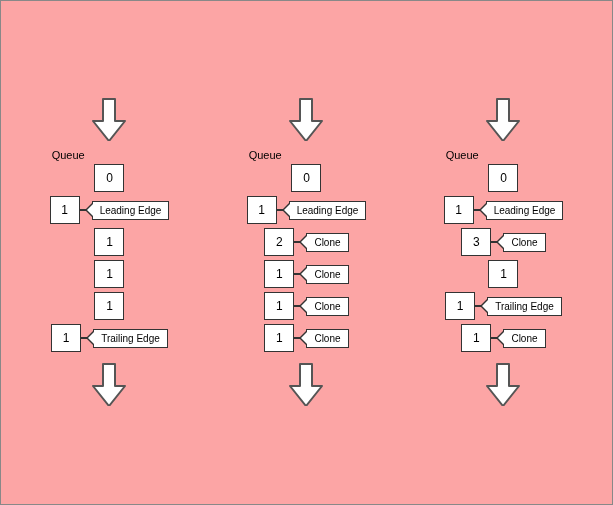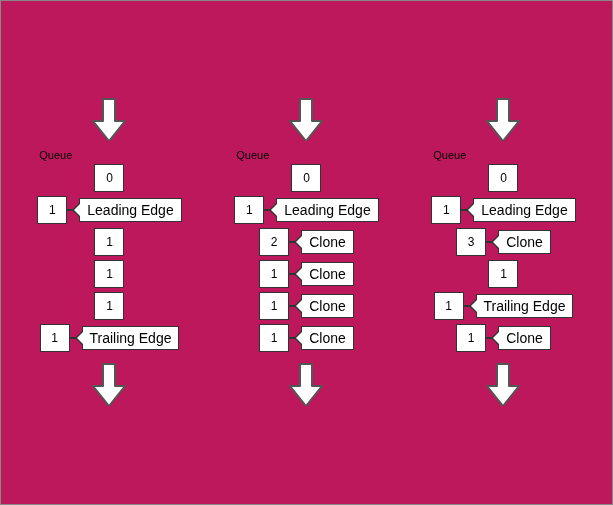--- a/index.html
+++ b/index.html
@@ -8,21 +8,21 @@
       font-family: Arial, sans-serif;
       font-size: 11px;
       width: 613px;
       height: 505px;
       overflow: hidden;
     }
     .main-container {
       width: 613px;
       height: 505px;
       border: 1px solid #888;
-      background: #be185d;
+      background: #fca5a5;
       display: flex;
       align-items: center;
       justify-content: space-around;
       padding: 20px 10px;
     }
     .diagram {
       display: flex;
       flex-direction: column;
       align-items: center;
       position: relative;
@@ -58,21 +58,21 @@
       font-weight: normal;
       position: relative;
     }
     
     .label-tag {
       position: relative;
       margin-left: 6px;
       border: 1.5px solid #333;
       padding: 3px 7px;
       background: #fff;
-      font-size: 14px;
+      font-size: 10px;
       white-space: nowrap;
     }
     .label-tag::before {
       content: '';
       position: absolute;
       left: -8px;
       top: 50%;
       transform: translateY(-50%);
       border-top: 8px solid transparent;
       border-bottom: 8px solid transparent;

